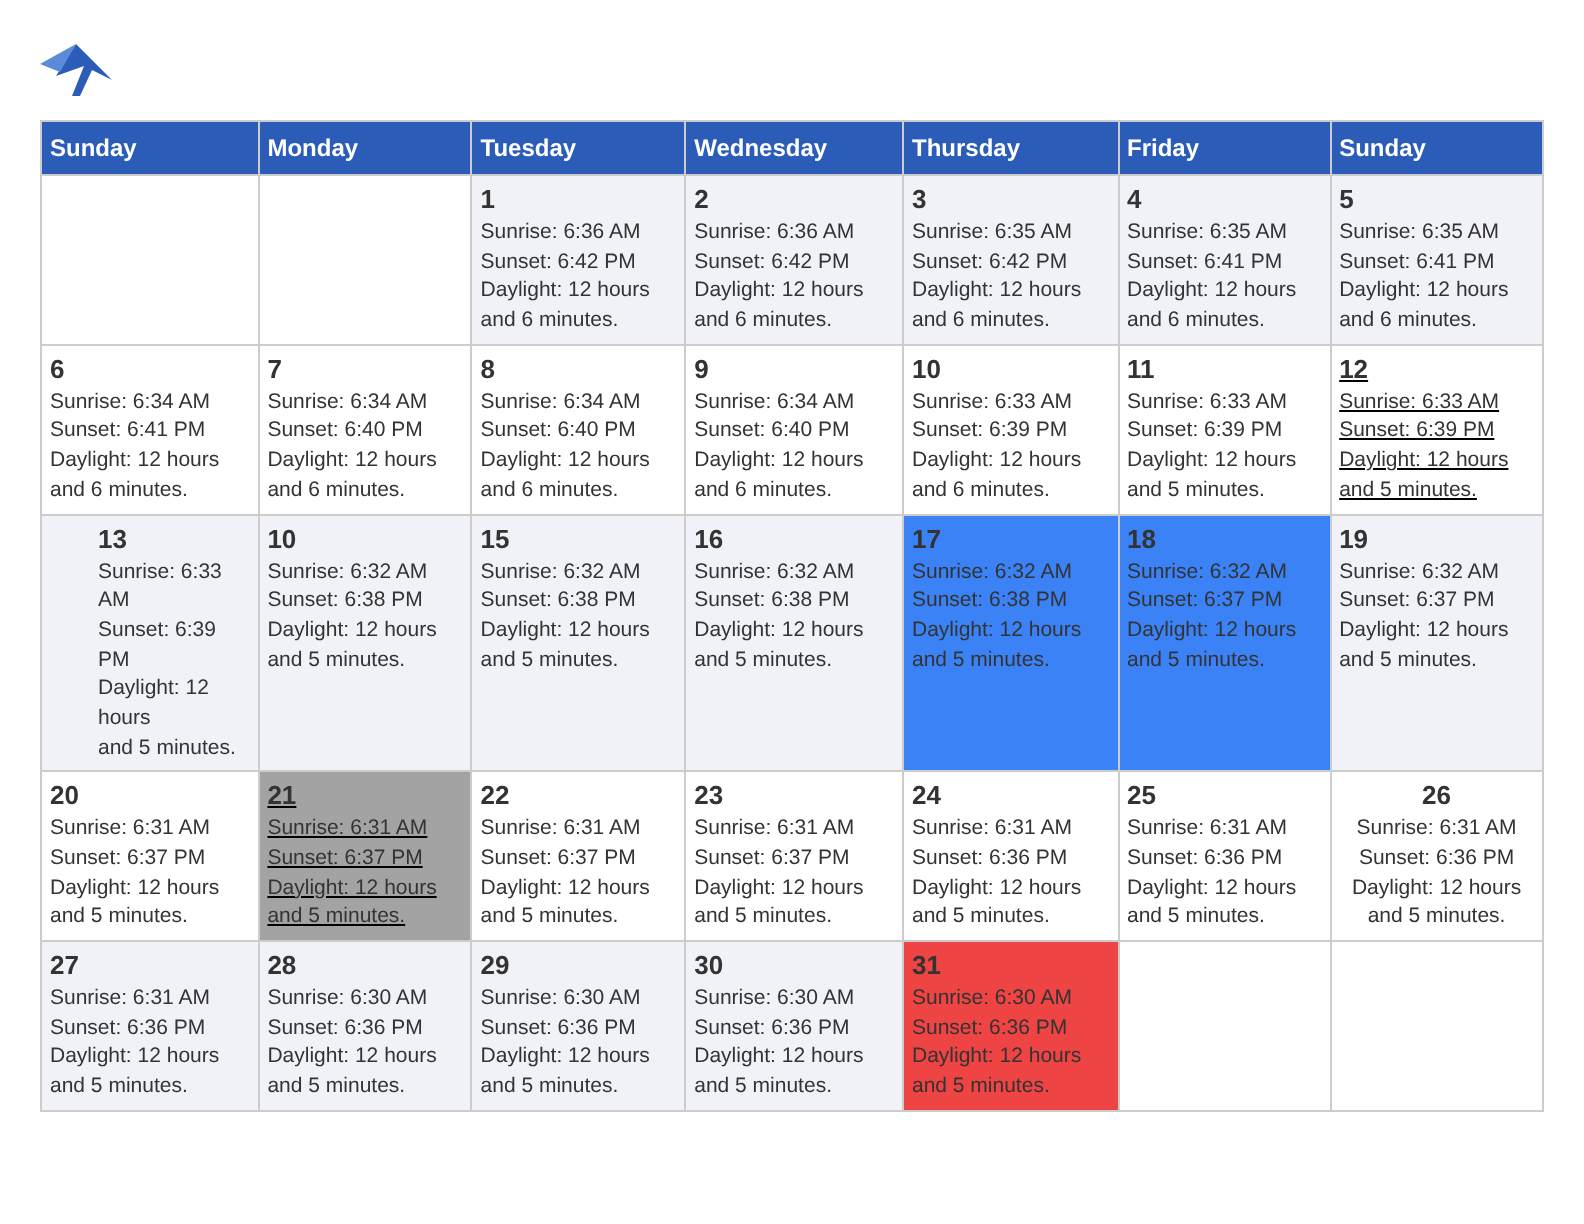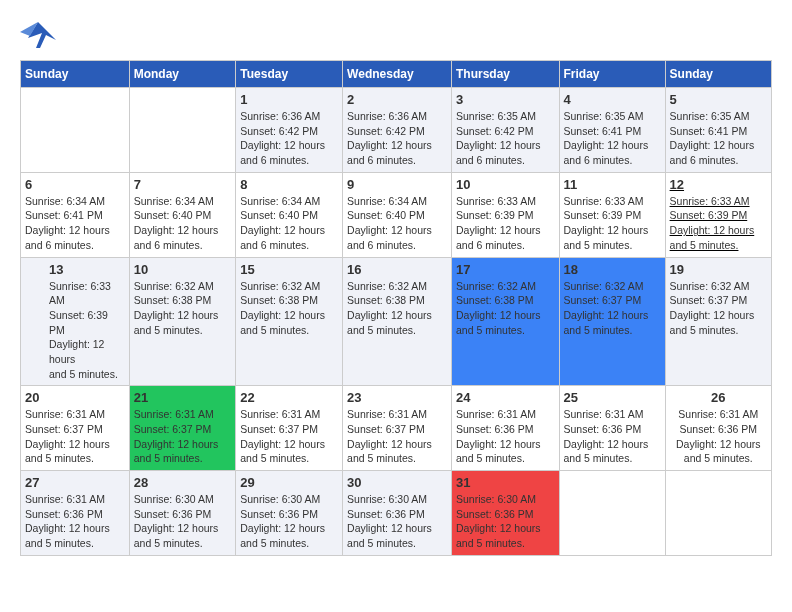--- a/index.html
+++ b/index.html
@@ -256,21 +256,21 @@
         </td>
       </tr>
       <tr>
         <td style="background: rgb(255, 255, 255);">
           <span class="day-num">20</span>
           <div class="day-info" style="white-space: pre-line;">Sunrise: 6:31 AM
 Sunset: 6:37 PM
 Daylight: 12 hours
 and 5 minutes.</div>
         </td>
-        <td style="background: #22c55e;">
+        <td style="background: #a3a3a3; text-decoration: underline;">
           <span class="day-num">21</span>
           <div class="day-info" style="white-space: pre-line;">Sunrise: 6:31 AM
 Sunset: 6:37 PM
 Daylight: 12 hours
 and 5 minutes.</div>
         </td>
         <td style="background: rgb(255, 255, 255);">
           <span class="day-num">22</span>
           <div class="day-info" style="white-space: pre-line;">Sunrise: 6:31 AM
 Sunset: 6:37 PM

